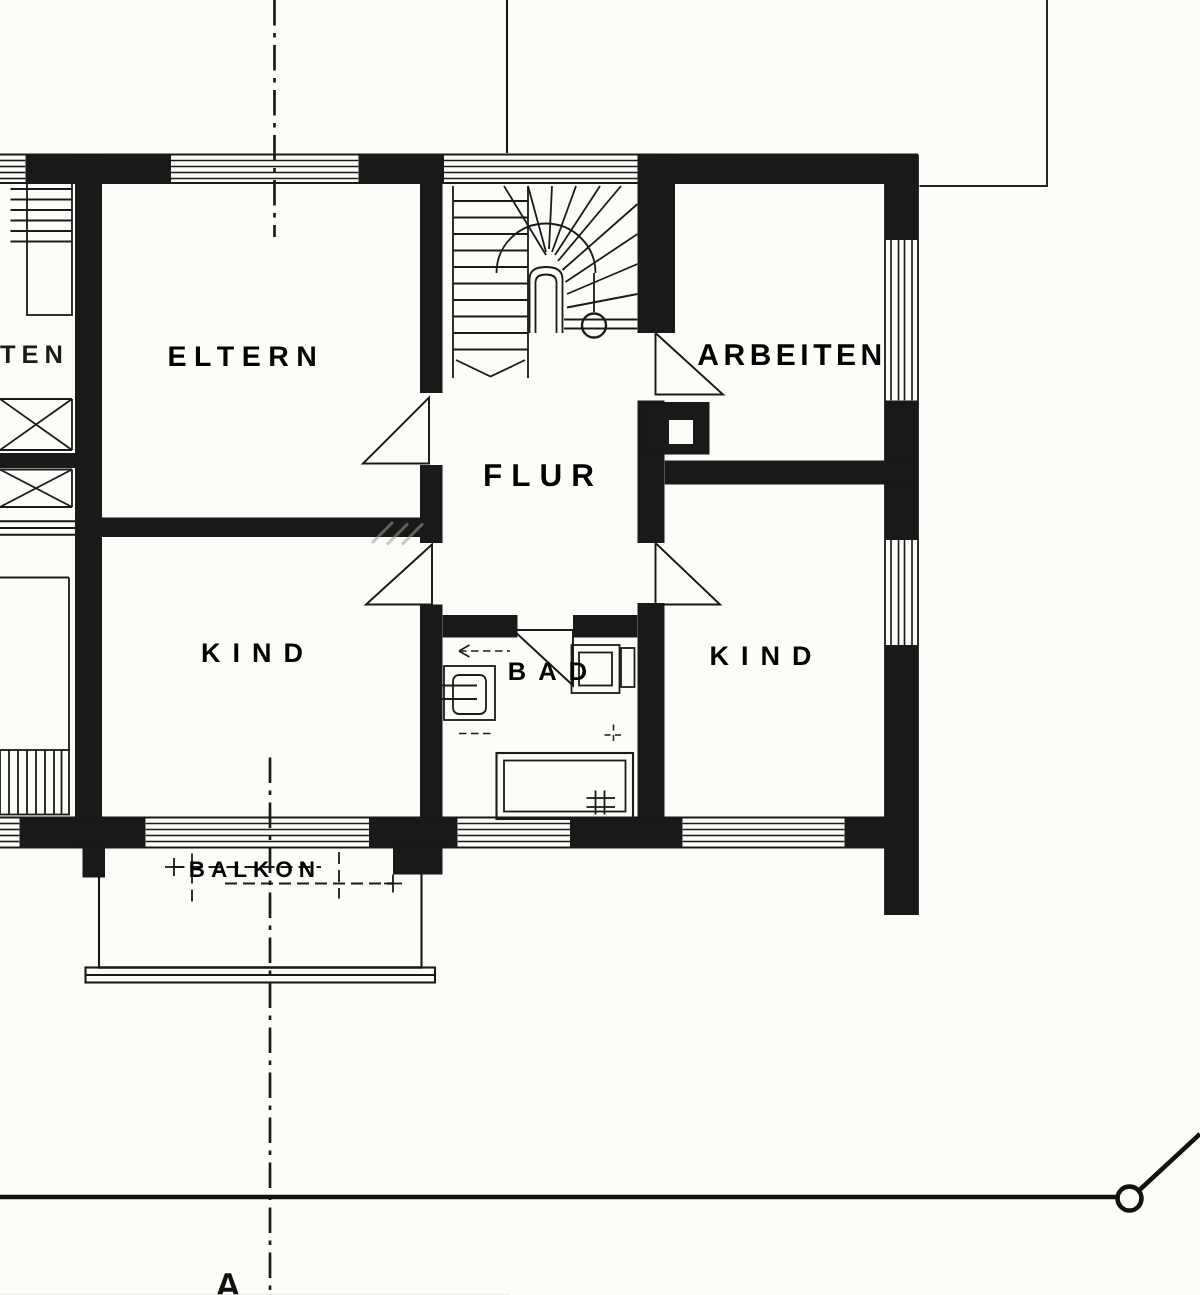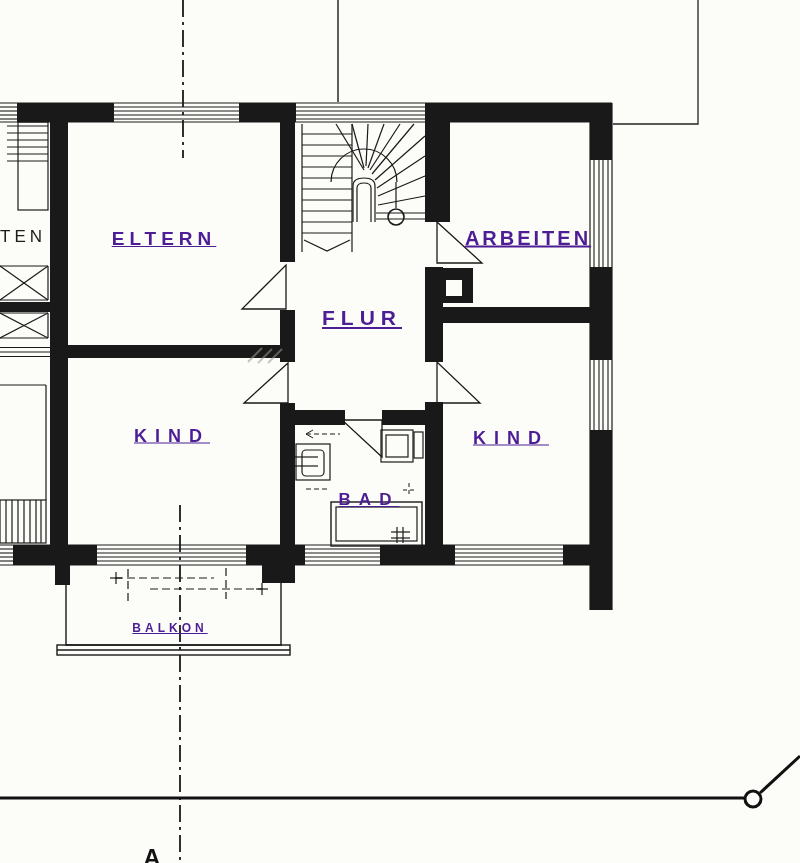--- a/index.html
+++ b/index.html
@@ -3,24 +3,24 @@
 <meta charset="utf-8">
 <style>
   html,body{margin:0;padding:0;background:#ddd;}
   .canvas{
     position:relative;width:800px;height:863px;overflow:hidden;
     background:#fcfcf9;font-family:"Liberation Sans",sans-serif;
   }
   .canvas svg{position:absolute;left:0;top:0;}
   .room-label{
     position:absolute;transform:translate(-50%,-50%);
-    font-weight:bold;color:#4c1d95;white-space:nowrap;text-decoration:underline;
+    font-weight:bold;color:#000000;white-space:nowrap;
   }
   .edge-label{
-    position:absolute;font-weight:normal;color:#1b1b1b;white-space:nowrap;
+    position:absolute;font-weight:bold;color:#1b1b1b;white-space:nowrap;
   }
   .section-label{
     position:absolute;transform:translateX(-50%);
     font-weight:bold;color:#111;white-space:nowrap;
   }
 </style>
 </head>
 <body>
 
 <div class="canvas">
@@ -275,19 +275,19 @@
     <line x1="258" y1="363" x2="272" y2="349"></line>
     <line x1="268" y1="363" x2="282" y2="349"></line>
   </g>
 </svg>
 
 <div class="room-label" style="left:164px;top:239px;font-size:19px;letter-spacing:5px;">ELTERN</div>
 <div class="room-label" style="left:528px;top:238px;font-size:20px;letter-spacing:3px;">ARBEITEN</div>
 <div class="room-label" style="left:362px;top:318px;font-size:21px;letter-spacing:6px;">FLUR</div>
 <div class="room-label" style="left:172px;top:436px;font-size:18px;letter-spacing:8px;">KIND</div>
 <div class="room-label" style="left:511px;top:438px;font-size:18px;letter-spacing:8px;">KIND</div>
-<div class="room-label" style="left:369px;top:500px;font-size:17px;letter-spacing:8px;">BAD</div>
-<div class="room-label" style="left:170px;top:628px;font-size:12px;letter-spacing:4px;">BALKON</div>
+<div class="room-label" style="left:369px;top:448px;font-size:17px;letter-spacing:8px;">BAD</div>
+<div class="room-label" style="left:170px;top:580px;font-size:15px;letter-spacing:4px;">BALKON</div>
 <div class="edge-label" style="left:0;top:227px;font-size:17px;letter-spacing:4px;">TEN</div>
 
 <div class="section-label" style="left:152px;top:844px;font-size:24px;">A</div>
 
 </div>
 
 </body></html>

